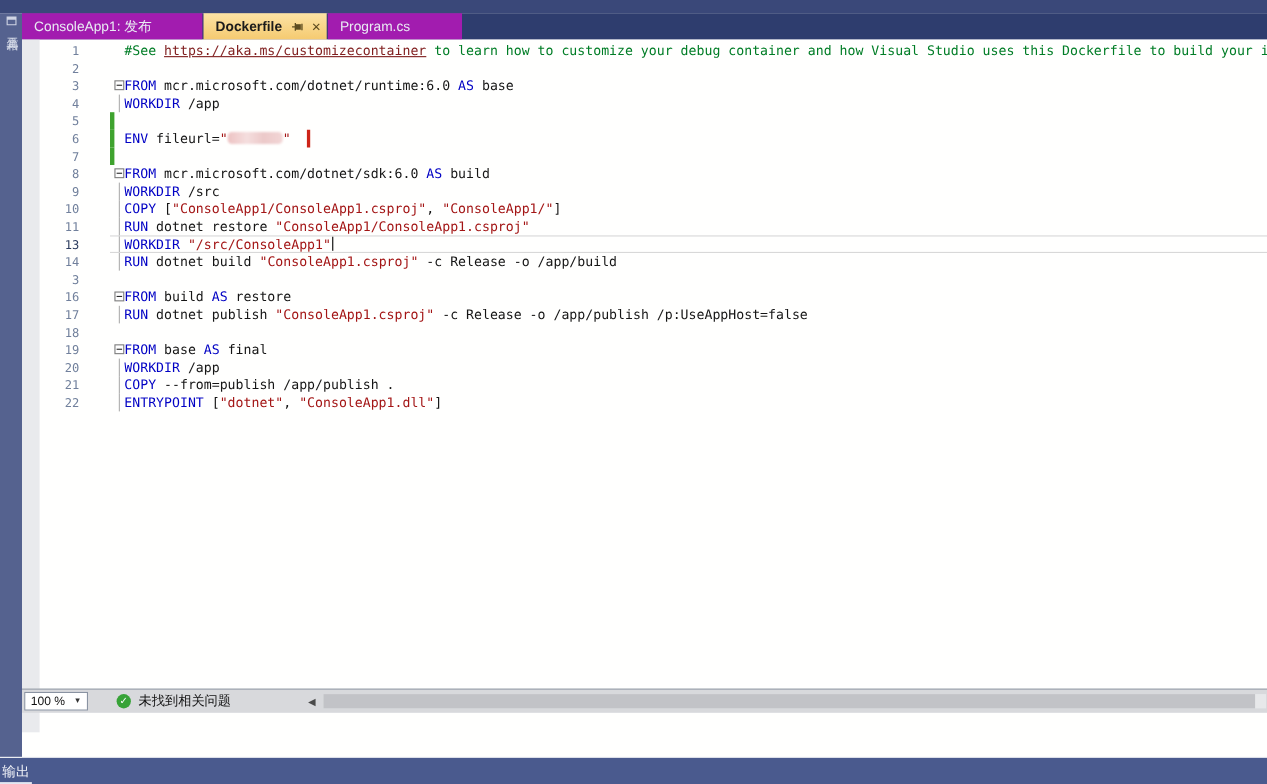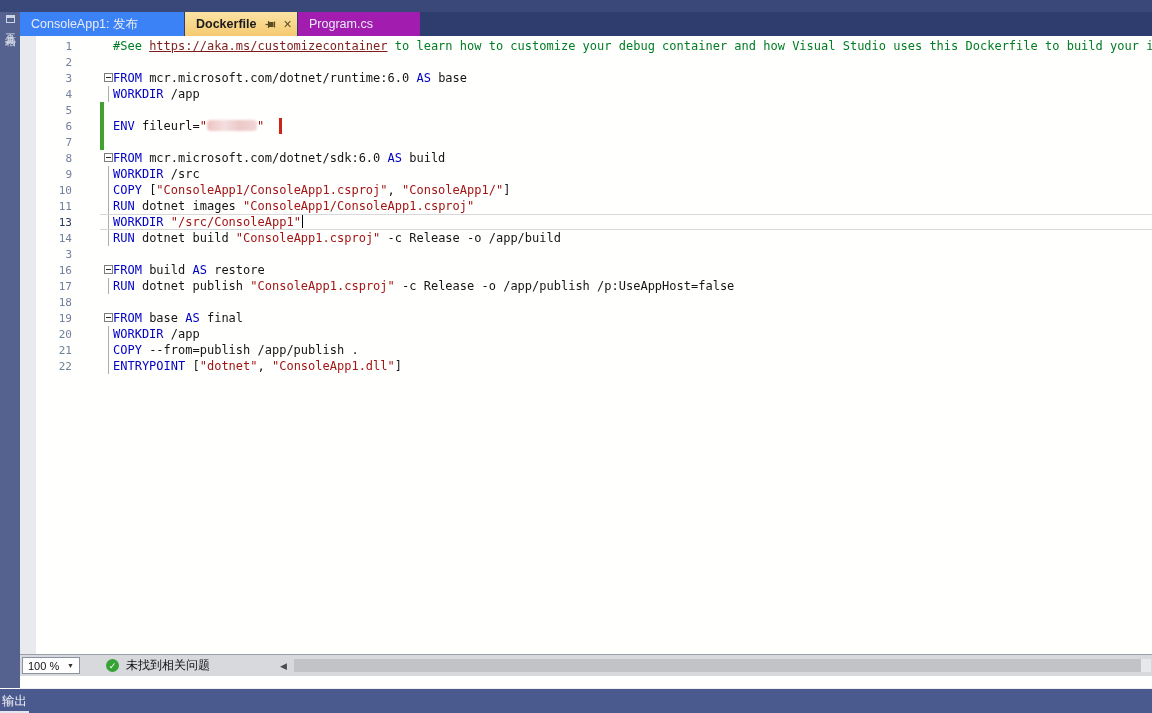--- a/index.html
+++ b/index.html
@@ -9,21 +9,21 @@
     font-family:"Liberation Sans","DejaVu Sans",sans-serif;
   }
   
   .top-bar { position:absolute; left:0; top:0; width:1152px; height:12px; background:#3a4879; }
   .left-strip { position:absolute; left:0; top:12px; width:20px; height:676px; background:#55628f; }
   .vert-tab { display:flex; flex-direction:column; align-items:center; padding-top:3px; color:#d7dce9; }
   .toolbox-icon { width:9px; height:8px; border:1px solid #cfd4e4; border-top:3px solid #cfd4e4; margin-bottom:2px; }
   .vert-label { writing-mode:vertical-lr; text-orientation:upright; font-size:11px; letter-spacing:1px; }
   .tab-bar { position:absolute; left:20px; top:12px; width:1132px; height:24px; background:#2e3d6e; display:flex; }
   .tab { height:24px; display:flex; align-items:center; padding:0 11px; font-size:12.5px;
-         color:#e9ebf3; background:#3b82f6; margin-right:1px; cursor:default; }
+         color:#e9ebf3; background:#a21caf; margin-right:1px; cursor:default; }
   .tab.t1 { width:164px; }
   .tab.t3 { width:122px; background:#a21caf; }
   .tab.active { width:112px; background:linear-gradient(#fce3a5,#f5ca70); color:#1b1b1b; font-weight:bold; }
   .tab .pin { margin-left:9px; display:flex; align-items:center; }
   .tab .close { margin-left:7px; font-size:14px; line-height:1; color:#5d4c20; font-weight:normal; }
   
   .editor { position:absolute; left:20px; top:36px; width:1132px; height:630px; background:#fffffe; overflow:hidden; }
   .gutter { position:absolute; left:0; top:0; width:16px; height:100%; background:#e9eaed; }
   .code-lines { position:absolute; left:0; top:2px; width:100%; }
   .code-line { display:flex; height:16px; line-height:16px; white-space:pre; position:relative;
@@ -47,21 +47,21 @@
   .tk-lnk { color:#7f1d1d; text-decoration:underline; }
   .redacted { display:inline-block; width:50px; height:11px; vertical-align:-1px; border-radius:4px;
               background:linear-gradient(90deg,#edc3c3,#f5dede 35%,#ecc9c9 65%,#f2d6d6); filter:blur(1px); }
   .caret { display:inline-block; width:1px; height:13px; background:#000; vertical-align:-2px; margin-left:1px; }
   .anno-wrap { position:relative; display:inline-block; z-index:3; }
   .anno-wrap::after { content:""; position:absolute; left:-6px; right:-18px; top:-9px; bottom:-9px;
                       border:3px solid #cd2418; border-radius:6px; pointer-events:none; }
   .cur-overlay { position:absolute; left:80px; right:0; top:0; height:16px;
                  border-top:1px solid #d8d8d8; border-bottom:1px solid #d8d8d8; pointer-events:none; }
   
-  .status-row { position:absolute; left:20px; top:654px; width:1132px; height:22px; background:#d8d9dc;
+  .status-row { position:absolute; left:20px; top:626px; width:1132px; height:22px; background:#d8d9dc;
                 border-top:1px solid #9aa0ab; display:flex; align-items:center; font-size:12px; color:#111; }
   .zoom-box { width:58px; height:17px; background:#fff; border:1px solid #8a93a2; margin-left:2px;
               display:flex; align-items:center; justify-content:space-between; padding:0 5px; font-size:11px; }
   .zoom-box .dd-arrow { font-size:7px; color:#333; }
   .health { display:flex; align-items:center; margin-left:26px; }
   .check-icon { width:13px; height:13px; border-radius:50%; background:#37a337; color:#fff; font-size:9px;
                 display:flex; align-items:center; justify-content:center; margin-right:7px; flex:none; }
   .hs-arrow { position:absolute; left:260px; top:6px; font-size:9px; color:#4a4a4a; }
   .hs-track { position:absolute; left:274px; right:1px; top:4px; height:13px; background:#e7e8ea; }
   .hs-thumb { position:absolute; left:0; top:0; bottom:0; right:10px; background:#c2c3c7; }
@@ -113,21 +113,21 @@
       <div class="code-line"><span class="cell-gutter"></span><span class="cell-num">1</span><span class="cell-gap"></span><span class="cell-bar"></span><span class="cell-fold"></span><span class="cell-code"><span class="tk-com">#See </span><span class="tk-lnk">https://aka.ms/customizecontainer</span><span class="tk-com"> to learn how to customize your debug container and how Visual Studio uses this Dockerfile to build your images</span></span></div>
       <div class="code-line"><span class="cell-gutter"></span><span class="cell-num">2</span><span class="cell-gap"></span><span class="cell-bar"></span><span class="cell-fold"></span><span class="cell-code"></span></div>
       <div class="code-line"><span class="cell-gutter"></span><span class="cell-num">3</span><span class="cell-gap"></span><span class="cell-bar"></span><span class="cell-fold"><span class="fold-box"></span></span><span class="cell-code"><span class="tk-kw">FROM</span><span class="tk-pl"> mcr.microsoft.com/dotnet/runtime:6.0 </span><span class="tk-kw">AS</span><span class="tk-pl"> base</span></span></div>
       <div class="code-line"><span class="cell-gutter"></span><span class="cell-num">4</span><span class="cell-gap"></span><span class="cell-bar"></span><span class="cell-fold"><span class="fold-line"></span></span><span class="cell-code"><span class="tk-kw">WORKDIR</span><span class="tk-pl"> /app</span></span></div>
       <div class="code-line changed"><span class="cell-gutter"></span><span class="cell-num">5</span><span class="cell-gap"></span><span class="cell-bar"></span><span class="cell-fold"></span><span class="cell-code"></span></div>
       <div class="code-line changed"><span class="cell-gutter"></span><span class="cell-num">6</span><span class="cell-gap"></span><span class="cell-bar"></span><span class="cell-fold"></span><span class="cell-code"><span class="anno-wrap"><span class="tk-kw">ENV</span><span class="tk-pl"> fileurl=</span><span class="tk-str">"</span><span class="redacted"></span><span class="tk-str">"</span></span></span></div>
       <div class="code-line changed"><span class="cell-gutter"></span><span class="cell-num">7</span><span class="cell-gap"></span><span class="cell-bar"></span><span class="cell-fold"></span><span class="cell-code"></span></div>
       <div class="code-line"><span class="cell-gutter"></span><span class="cell-num">8</span><span class="cell-gap"></span><span class="cell-bar"></span><span class="cell-fold"><span class="fold-box"></span></span><span class="cell-code"><span class="tk-kw">FROM</span><span class="tk-pl"> mcr.microsoft.com/dotnet/sdk:6.0 </span><span class="tk-kw">AS</span><span class="tk-pl"> build</span></span></div>
       <div class="code-line"><span class="cell-gutter"></span><span class="cell-num">9</span><span class="cell-gap"></span><span class="cell-bar"></span><span class="cell-fold"><span class="fold-line"></span></span><span class="cell-code"><span class="tk-kw">WORKDIR</span><span class="tk-pl"> /src</span></span></div>
       <div class="code-line"><span class="cell-gutter"></span><span class="cell-num">10</span><span class="cell-gap"></span><span class="cell-bar"></span><span class="cell-fold"><span class="fold-line"></span></span><span class="cell-code"><span class="tk-kw">COPY</span><span class="tk-pl"> [</span><span class="tk-str">"ConsoleApp1/ConsoleApp1.csproj"</span><span class="tk-pl">, </span><span class="tk-str">"ConsoleApp1/"</span><span class="tk-pl">]</span></span></div>
-      <div class="code-line"><span class="cell-gutter"></span><span class="cell-num">11</span><span class="cell-gap"></span><span class="cell-bar"></span><span class="cell-fold"><span class="fold-line"></span></span><span class="cell-code"><span class="tk-kw">RUN</span><span class="tk-pl"> dotnet images </span><span class="tk-str">"ConsoleApp1/ConsoleApp1.csproj"</span></span></div>
+      <div class="code-line"><span class="cell-gutter"></span><span class="cell-num">11</span><span class="cell-gap"></span><span class="cell-bar"></span><span class="cell-fold"><span class="fold-line"></span></span><span class="cell-code"><span class="tk-kw">RUN</span><span class="tk-pl"> dotnet restore </span><span class="tk-str">"ConsoleApp1/ConsoleApp1.csproj"</span></span></div>
       <div class="code-line current"><span class="cell-gutter"></span><span class="cell-num">13</span><span class="cell-gap"></span><span class="cell-bar"></span><span class="cell-fold"><span class="fold-line"></span></span><span class="cell-code"><span class="tk-kw">WORKDIR</span><span class="tk-pl"> </span><span class="tk-str">"/src/ConsoleApp1"</span><span class="caret"></span></span><div class="cur-overlay"></div></div>
       <div class="code-line"><span class="cell-gutter"></span><span class="cell-num">14</span><span class="cell-gap"></span><span class="cell-bar"></span><span class="cell-fold"><span class="fold-line"></span></span><span class="cell-code"><span class="tk-kw">RUN</span><span class="tk-pl"> dotnet build </span><span class="tk-str">"ConsoleApp1.csproj"</span><span class="tk-pl"> -c Release -o /app/build</span></span></div>
       <div class="code-line"><span class="cell-gutter"></span><span class="cell-num">3</span><span class="cell-gap"></span><span class="cell-bar"></span><span class="cell-fold"></span><span class="cell-code"></span></div>
       <div class="code-line"><span class="cell-gutter"></span><span class="cell-num">16</span><span class="cell-gap"></span><span class="cell-bar"></span><span class="cell-fold"><span class="fold-box"></span></span><span class="cell-code"><span class="tk-kw">FROM</span><span class="tk-pl"> build </span><span class="tk-kw">AS</span><span class="tk-pl"> restore</span></span></div>
       <div class="code-line"><span class="cell-gutter"></span><span class="cell-num">17</span><span class="cell-gap"></span><span class="cell-bar"></span><span class="cell-fold"><span class="fold-line"></span></span><span class="cell-code"><span class="tk-kw">RUN</span><span class="tk-pl"> dotnet publish </span><span class="tk-str">"ConsoleApp1.csproj"</span><span class="tk-pl"> -c Release -o /app/publish /p:UseAppHost=false</span></span></div>
       <div class="code-line"><span class="cell-gutter"></span><span class="cell-num">18</span><span class="cell-gap"></span><span class="cell-bar"></span><span class="cell-fold"></span><span class="cell-code"></span></div>
       <div class="code-line"><span class="cell-gutter"></span><span class="cell-num">19</span><span class="cell-gap"></span><span class="cell-bar"></span><span class="cell-fold"><span class="fold-box"></span></span><span class="cell-code"><span class="tk-kw">FROM</span><span class="tk-pl"> base </span><span class="tk-kw">AS</span><span class="tk-pl"> final</span></span></div>
       <div class="code-line"><span class="cell-gutter"></span><span class="cell-num">20</span><span class="cell-gap"></span><span class="cell-bar"></span><span class="cell-fold"><span class="fold-line"></span></span><span class="cell-code"><span class="tk-kw">WORKDIR</span><span class="tk-pl"> /app</span></span></div>
       <div class="code-line"><span class="cell-gutter"></span><span class="cell-num">21</span><span class="cell-gap"></span><span class="cell-bar"></span><span class="cell-fold"><span class="fold-line"></span></span><span class="cell-code"><span class="tk-kw">COPY</span><span class="tk-pl"> --from=publish /app/publish .</span></span></div>
       <div class="code-line"><span class="cell-gutter"></span><span class="cell-num">22</span><span class="cell-gap"></span><span class="cell-bar"></span><span class="cell-fold"><span class="fold-line"></span></span><span class="cell-code"><span class="tk-kw">ENTRYPOINT</span><span class="tk-pl"> [</span><span class="tk-str">"dotnet"</span><span class="tk-pl">, </span><span class="tk-str">"ConsoleApp1.dll"</span><span class="tk-pl">]</span></span></div>

